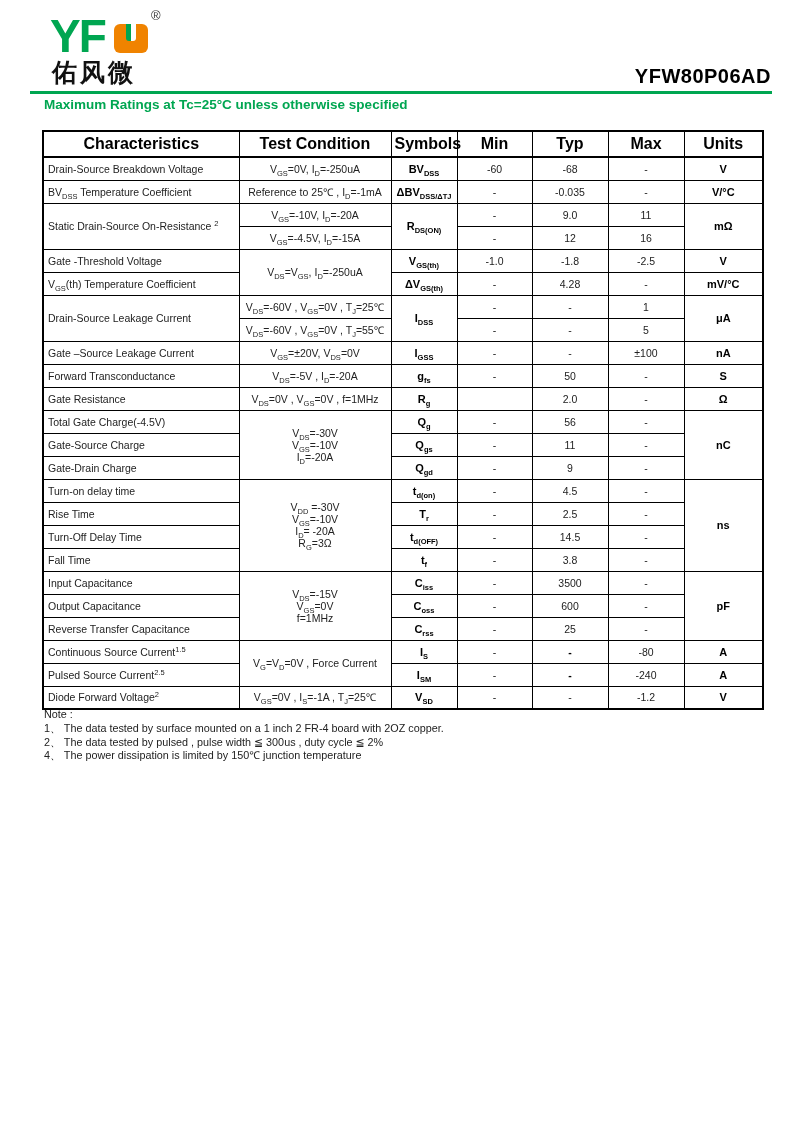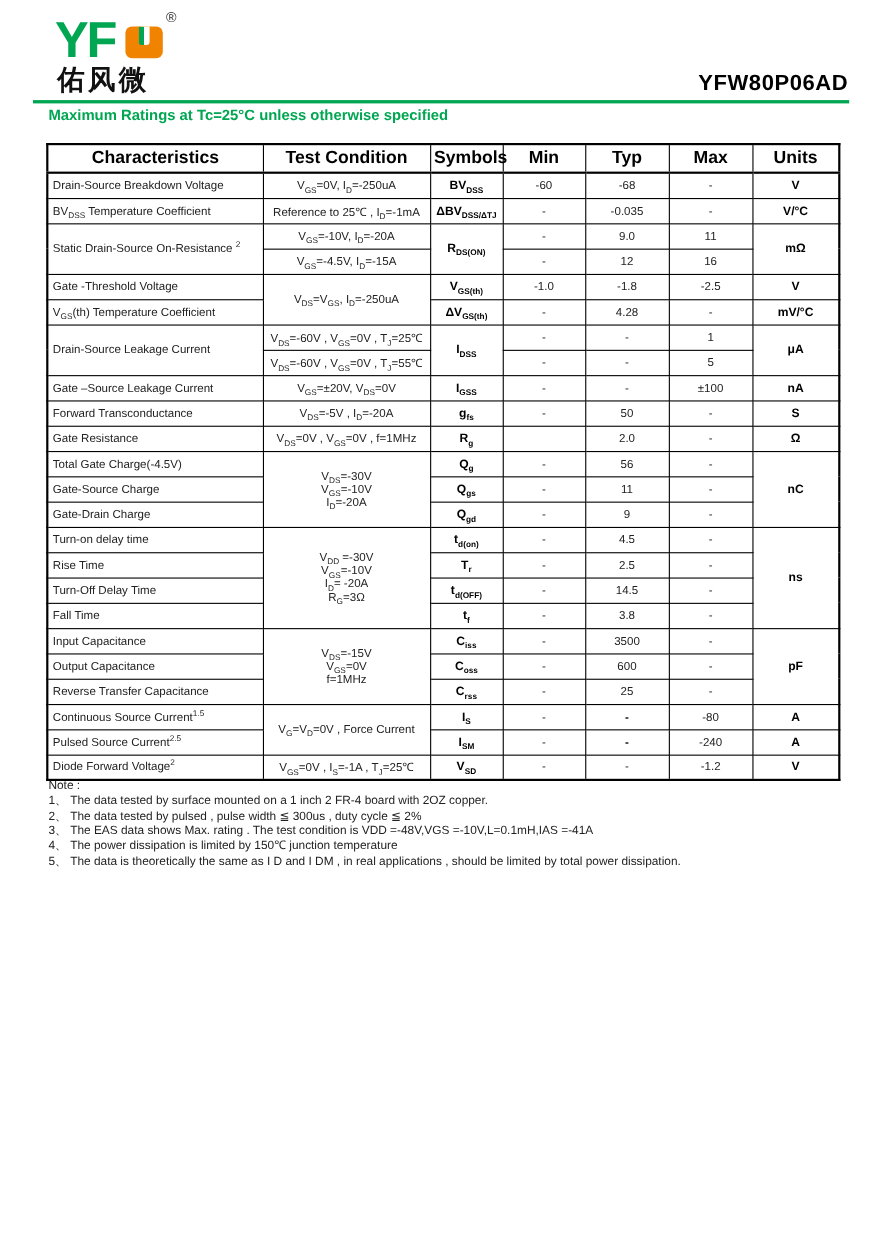--- a/index.html
+++ b/index.html
@@ -272,23 +272,21 @@
         <td>-1.2</td>
         <td class="u">V</td>
       </tr>
     </tbody>
   </table>
 
   <div class="notes">
     <div>Note :</div>
     <div>1、 The data tested by surface mounted on a 1 inch 2 FR-4 board with 2OZ copper.</div>
     <div>2、 The data tested by pulsed , pulse width ≦ 300us , duty cycle ≦ 2%</div>
-    <div>3、 The EAS data shows Max. rating . The test condition is VDD =-48V,VGS =-10V,L=0.1mH,IAS =-41A</div>
     <div>4、 The power dissipation is limited by 150℃ junction temperature</div>
-    <div>5、 The data is theoretically the same as I D and I DM , in real applications , should be limited by total power dissipation.</div>
   </div>
 
   <div class="footer-rule"></div>
   <a class="site" href="#">www.yfwdiode.com</a>
   <div class="rev">Rev:2021Y1</div>
   <div class="pagenum">2 / 5</div>
   <div class="company">GuangDong YFW Electronics Co, Ltd.</div>
 
 </div>
 

